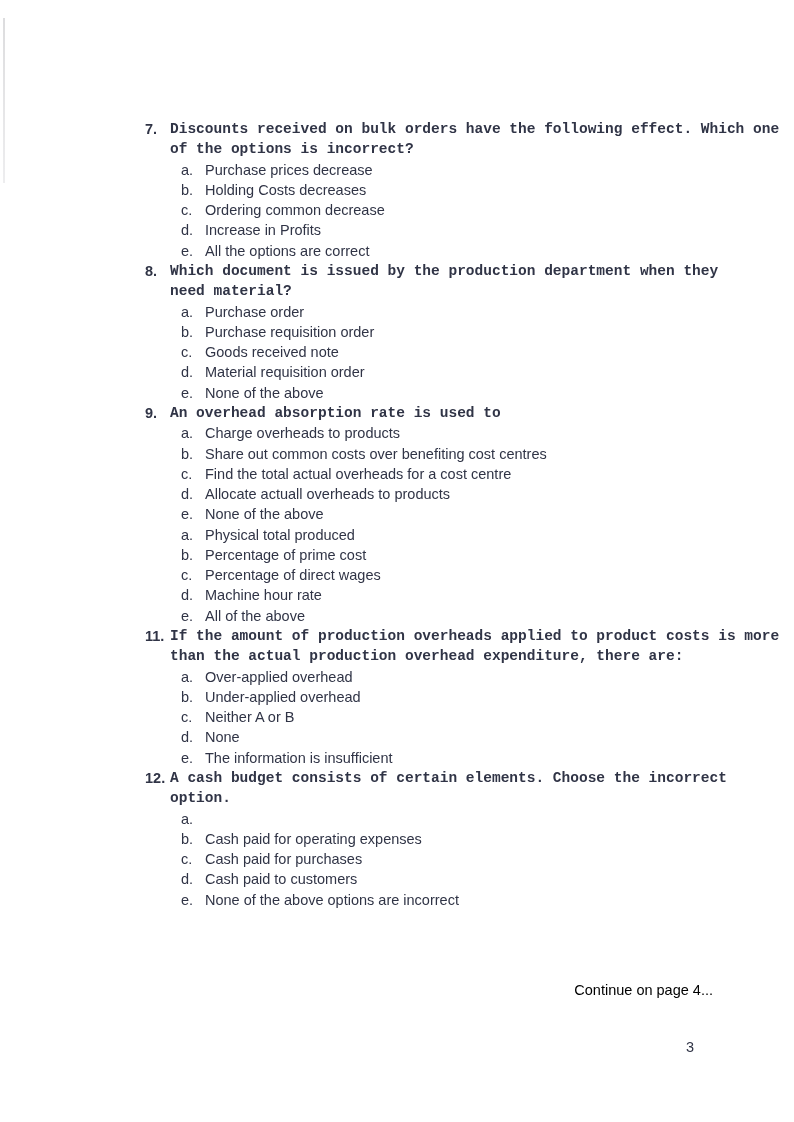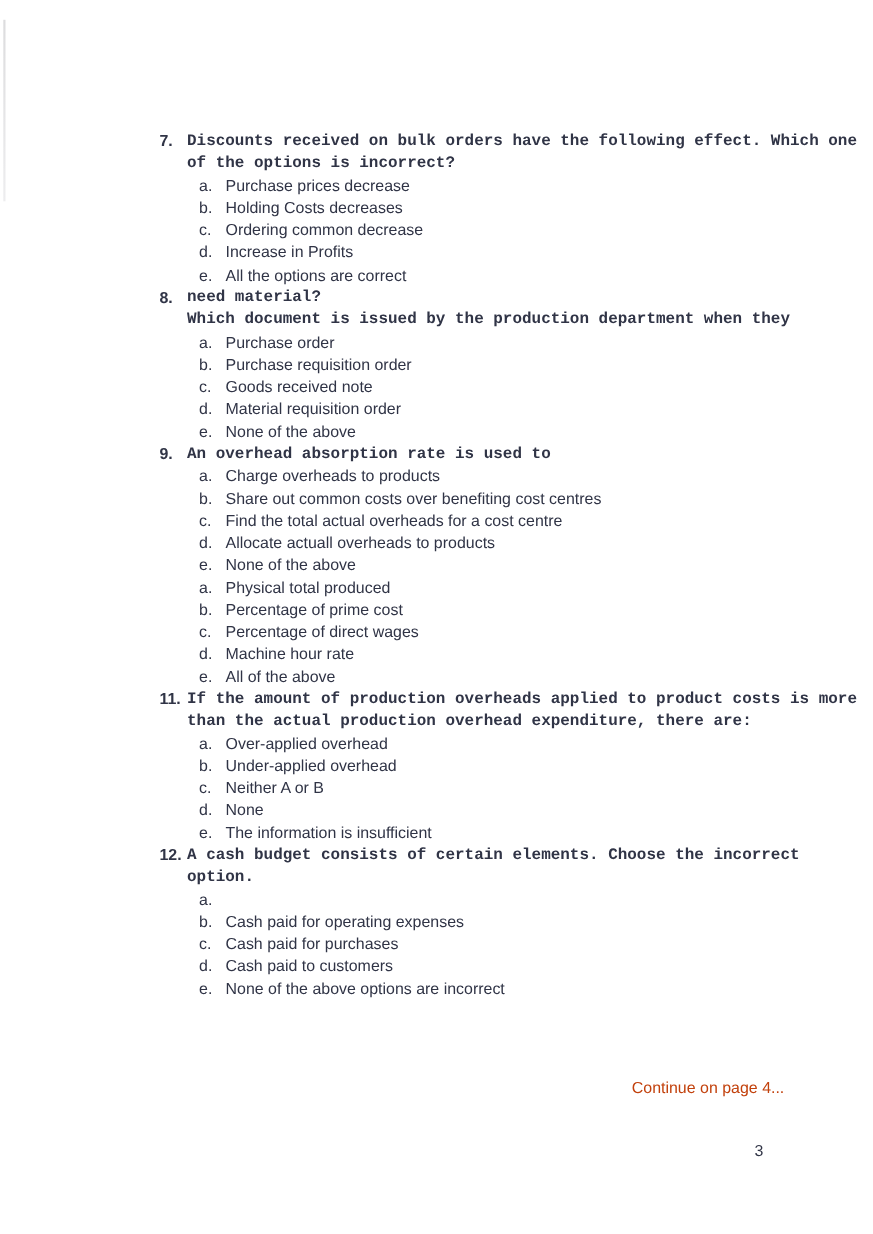--- a/index.html
+++ b/index.html
@@ -49,21 +49,21 @@
   .option { display: flex; white-space: nowrap; }
   .opt-letter {
     width: 24px;
     flex-shrink: 0;
   }
   .footer-note {
     position: absolute;
     top: 982px;
     right: 81px;
     font-size: 14.5px;
-    color: #c2410c;
+    color: #000000;
   }
   .page-number {
     position: absolute;
     top: 1039px;
     right: 100px;
     font-size: 14.5px;
     color: #303446;
   }
 </style>
 </head>
@@ -101,22 +101,22 @@
           <div class="option">
             <span class="opt-letter">e.</span>
             <span class="opt-text">All the options are correct</span>
           </div>
         </div>
       </div>
       <div class="question">
         <div class="q-title">
           <span class="q-num">8.</span>
           <div class="q-lines">
+            <div class="q-line">Which document is issued by the production department when they</div>
             <div class="q-line">need material?</div>
-            <div class="q-line">Which document is issued by the production department when they</div>
           </div>
         </div>
         <div class="q-options">
           <div class="option">
             <span class="opt-letter">a.</span>
             <span class="opt-text">Purchase order</span>
           </div>
           <div class="option">
             <span class="opt-letter">b.</span>
             <span class="opt-text">Purchase requisition order</span>

